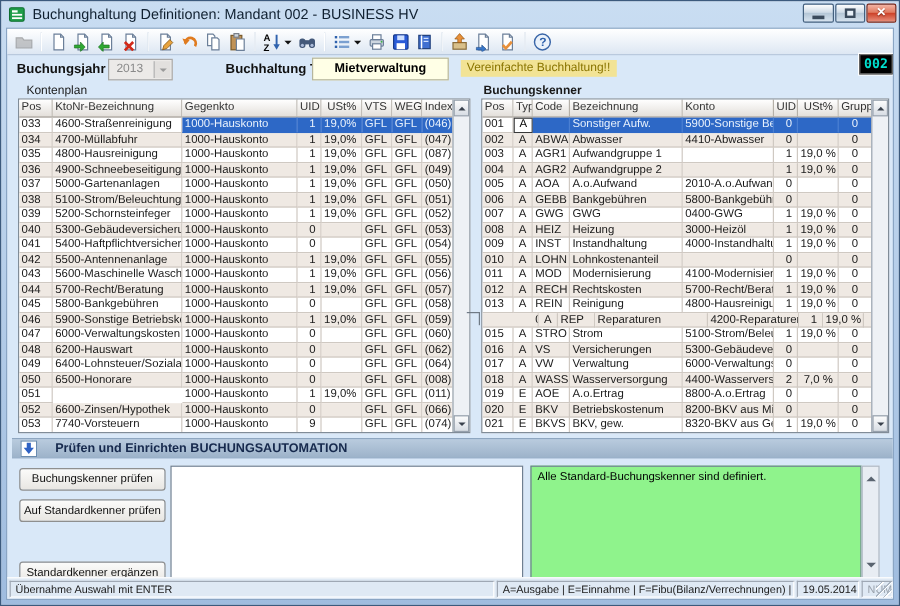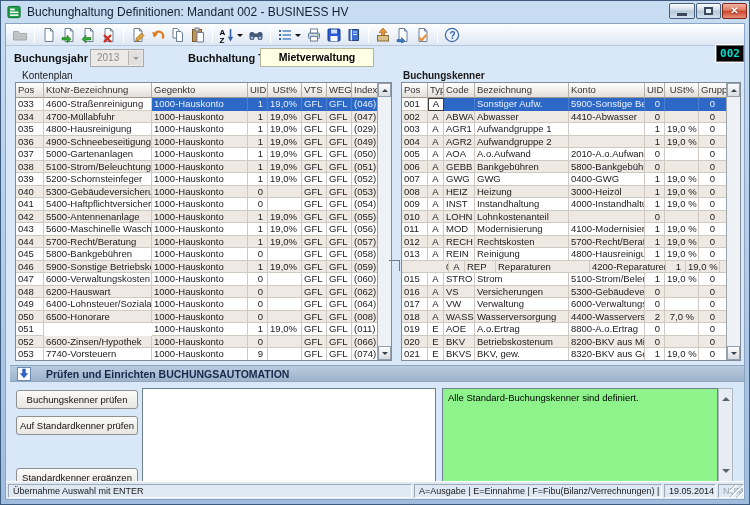--- a/index.html
+++ b/index.html
@@ -281,20 +281,21 @@
 
     <span class="ctl-label" style="left:8px;top:28px;">Buchungsjahr</span>
     <span id="combo-year">
       <span>2013</span>
       <span class="cbtn">
           <i></i>
         </span>
     </span>
     <span class="ctl-label" style="left:182px;top:28px;">Buchhaltung Typ</span>
     <span id="typ-value">Mietverwaltung</span>
+    <span id="hint">Vereinfachte Buchhaltung!!</span>
     <span id="mandant-badge">002</span>
 
     <span class="grid-label" style="left:16px;top:46px;">Kontenplan</span>
     <span class="grid-label" style="left:397px;top:46px;font-weight:bold;">Buchungskenner</span>
 
     <div class="grid" id="grid-kontenplan" style="left:9px;top:58px;width:377px;height:279px;">
         <div class="gbody">
           <div class="grow head">
             <span class="gcell " style="width: 28px; flex: 0 0 28px;">Pos</span>
             <span class="gcell " style="width: 108px; flex: 0 0 108px;">KtoNr-Bezeichnung</span>
@@ -326,21 +327,21 @@
             <span class="gcell alt" style="width: 26px; flex: 0 0 26px;">(047)</span>
           </div>
           <div class="grow ">
             <span class="gcell " style="width: 28px; flex: 0 0 28px;">035</span>
             <span class="gcell " style="width: 108px; flex: 0 0 108px;">4800-Hausreinigung</span>
             <span class="gcell " style="width: 96px; flex: 0 0 96px;">1000-Hauskonto</span>
             <span class="gcell r" style="width: 20px; flex: 0 0 20px;">1</span>
             <span class="gcell r" style="width: 34px; flex: 0 0 34px;">19,0%</span>
             <span class="gcell " style="width: 25px; flex: 0 0 25px;">GFL</span>
             <span class="gcell " style="width: 25px; flex: 0 0 25px;">GFL</span>
-            <span class="gcell " style="width: 26px; flex: 0 0 26px;">(029)</span>
+            <span class="gcell " style="width: 26px; flex: 0 0 26px;">(087)</span>
           </div>
           <div class="grow alt-row">
             <span class="gcell alt" style="width: 28px; flex: 0 0 28px;">036</span>
             <span class="gcell alt" style="width: 108px; flex: 0 0 108px;">4900-Schneebeseitigung</span>
             <span class="gcell alt" style="width: 96px; flex: 0 0 96px;">1000-Hauskonto</span>
             <span class="gcell r alt" style="width: 20px; flex: 0 0 20px;">1</span>
             <span class="gcell r alt" style="width: 34px; flex: 0 0 34px;">19,0%</span>
             <span class="gcell alt" style="width: 25px; flex: 0 0 25px;">GFL</span>
             <span class="gcell alt" style="width: 25px; flex: 0 0 25px;">GFL</span>
             <span class="gcell alt" style="width: 26px; flex: 0 0 26px;">(049)</span>

